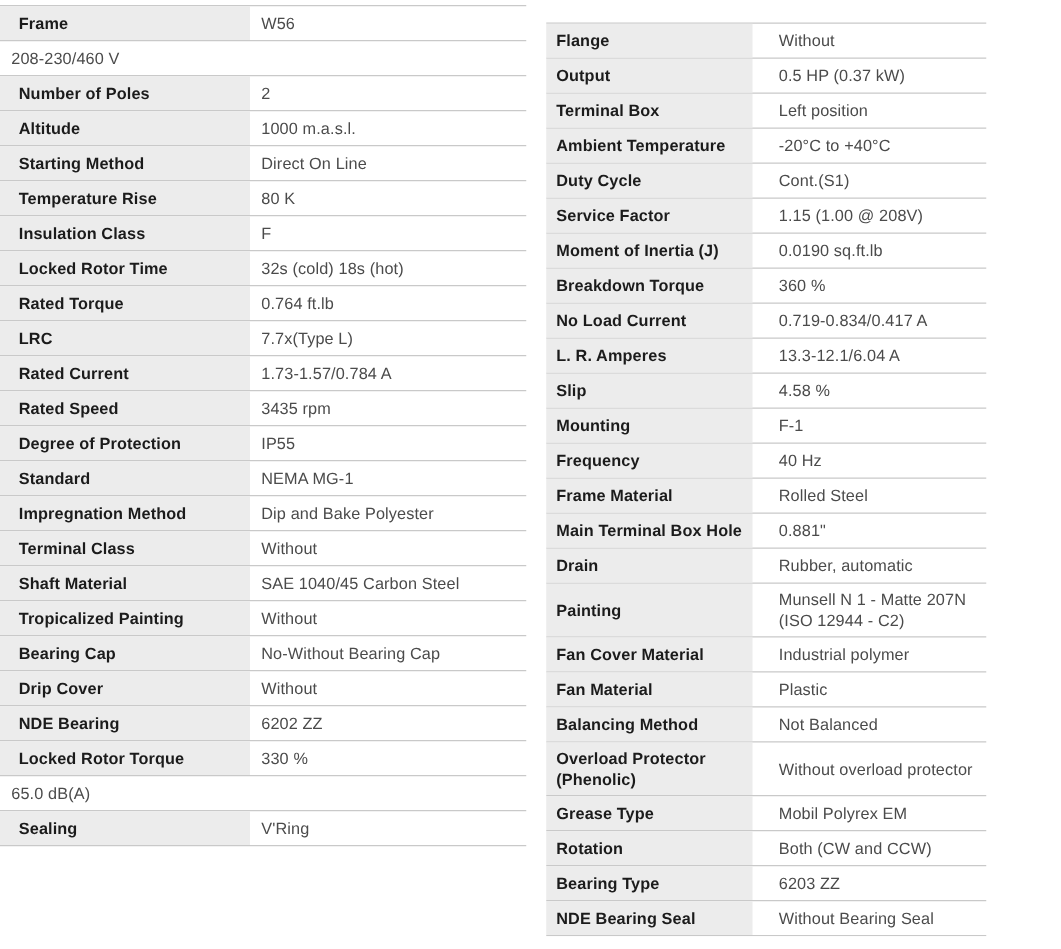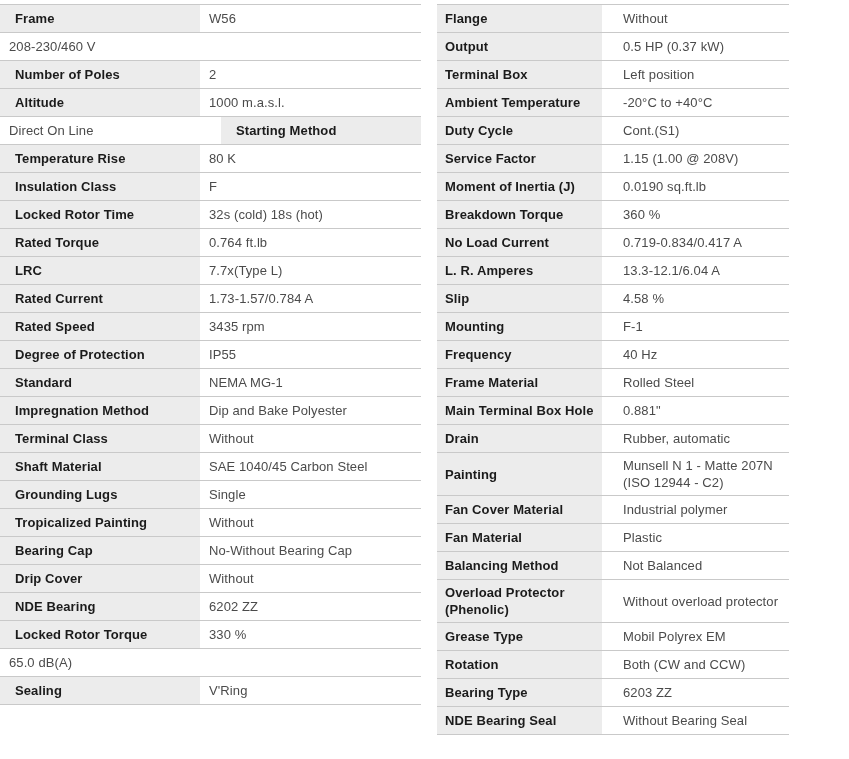--- a/index.html
+++ b/index.html
@@ -17,21 +17,21 @@
   .page {
     display: flex;
     align-items: flex-start;
     padding-top: 4px;
     width: 849px;
   }
   .spec-table {
     border-top: 1px solid var(--row-border);
   }
   .spec-table.left  { width: 421px; margin-right: 16px; }
-  .spec-table.right { width: 352px; }
+  .spec-table.right { width: 352px; margin-top: 14px; }
   .row {
     display: flex;
     align-items: stretch;
     border-bottom: 1px solid var(--row-border);
     min-height: 28px;
   }
   .cell {
     display: flex;
     align-items: center;
     font-size: 13px;
@@ -70,22 +70,22 @@
       </div>
       <div class="row">
         <div class="cell label">Number of Poles</div>
         <div class="cell value">2</div>
       </div>
       <div class="row">
         <div class="cell label">Altitude</div>
         <div class="cell value">1000 m.a.s.l.</div>
       </div>
       <div class="row">
+        <div class="cell label">Starting Method</div>
         <div class="cell value">Direct On Line</div>
-        <div class="cell label">Starting Method</div>
       </div>
       <div class="row">
         <div class="cell label">Temperature Rise</div>
         <div class="cell value">80 K</div>
       </div>
       <div class="row">
         <div class="cell label">Insulation Class</div>
         <div class="cell value">F</div>
       </div>
       <div class="row">
@@ -120,24 +120,20 @@
         <div class="cell label">Impregnation Method</div>
         <div class="cell value">Dip and Bake Polyester</div>
       </div>
       <div class="row">
         <div class="cell label">Terminal Class</div>
         <div class="cell value">Without</div>
       </div>
       <div class="row">
         <div class="cell label">Shaft Material</div>
         <div class="cell value">SAE 1040/45 Carbon Steel</div>
-      </div>
-      <div class="row">
-        <div class="cell label">Grounding Lugs</div>
-        <div class="cell value">Single</div>
       </div>
       <div class="row">
         <div class="cell label">Tropicalized Painting</div>
         <div class="cell value">Without</div>
       </div>
       <div class="row">
         <div class="cell label">Bearing Cap</div>
         <div class="cell value">No-Without Bearing Cap</div>
       </div>
       <div class="row">

